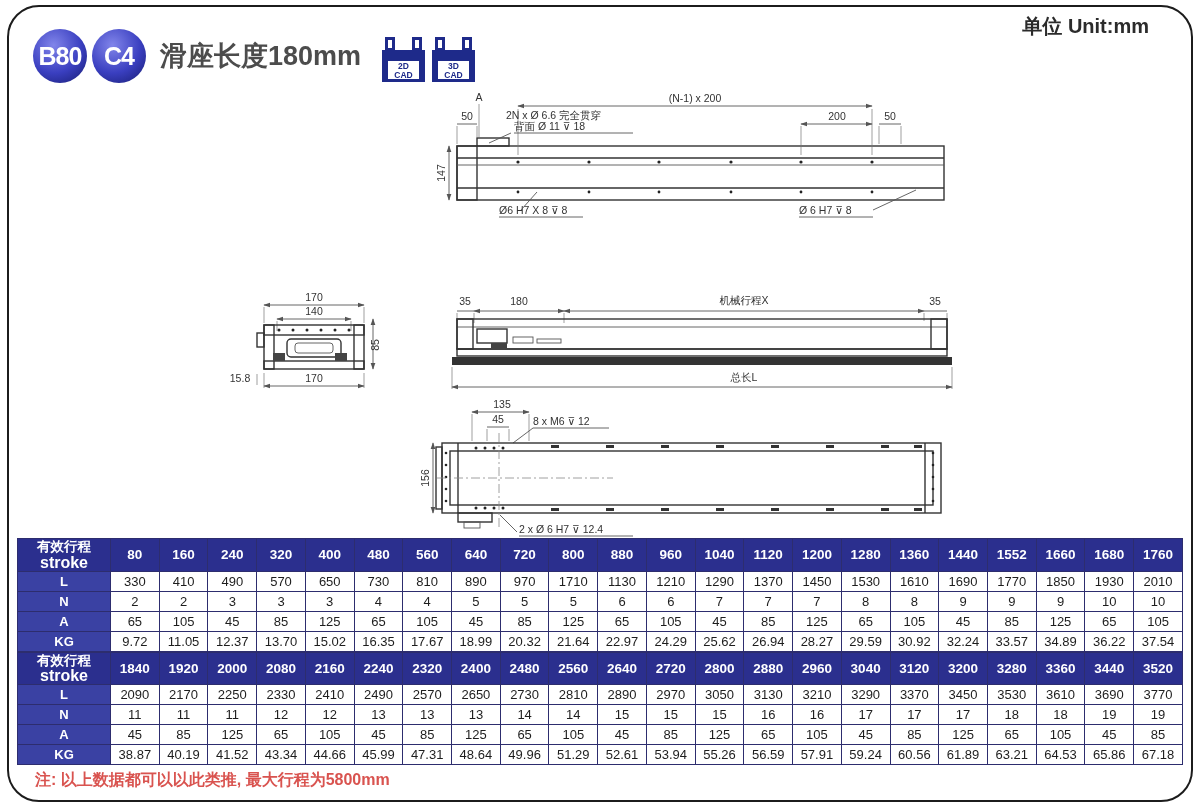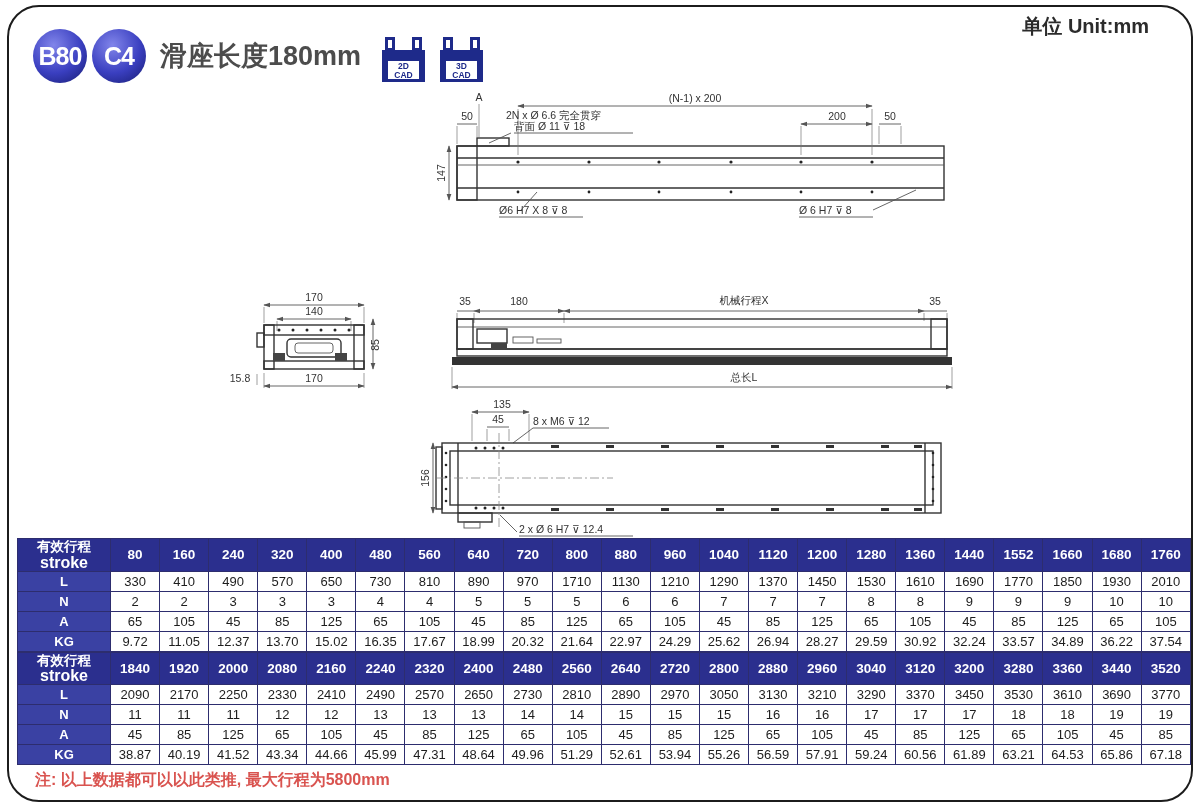--- a/index.html
+++ b/index.html
@@ -7,33 +7,33 @@
        -webkit-font-smoothing:antialiased;}
   .card{position:absolute;left:7px;top:5px;right:7px;bottom:7px;border:2px solid #1c1c1c;
         border-radius:32px;background:#fff;overflow:hidden;}
   
   .hdr{position:absolute;left:24px;top:22px;display:flex;align-items:center;}
   .badge{width:54px;height:54px;border-radius:50%;color:#fff;display:flex;align-items:center;
          justify-content:center;font-weight:bold;font-size:25px;letter-spacing:-1px;
          background:radial-gradient(circle at 38% 30%, #8185ea 0%, var(--badge-blue) 55%, #161b6e 100%);}
   .badge+.badge{margin-left:5px;}
   .subtitle{margin-left:14px;font-size:27px;color:#4c4c4c;font-weight:600;}
-  .cadrow{position:absolute;left:372px;top:30px;display:flex;gap:12px;}
+  .cadrow{position:absolute;left:372px;top:30px;display:flex;gap:4px;}
   .cadbtn{cursor:pointer;}
   .unit{position:absolute;right:42px;top:6px;font-size:20px;color:#2b2b2b;font-weight:600;}
   
   .drawings{position:absolute;left:12px;top:84px;}
   .body-line{fill:none;stroke:#333;stroke-width:1.4;}
   .thin{fill:none;stroke:#555;stroke-width:0.9;}
   .dim{stroke:#555;stroke-width:0.9;fill:none;}
   .ext{stroke:#777;stroke-width:0.7;}
   .cl{stroke:#888;stroke-width:0.8;stroke-dasharray:9 3 2 3;}
   .dtx{font-size:10.5px;fill:#333;}
   
-  .tables{position:absolute;left:8px;right:0;top:531px;}
+  .tables{position:absolute;left:8px;right:8px;top:531px;}
   table.spec{border-collapse:collapse;width:100%;table-layout:fixed;}
   .spec th,.spec td{border:1px solid #2d2d6e;text-align:center;overflow:hidden;white-space:nowrap;padding:0;}
   .spec th{background:var(--header-bg);color:#fff;font-size:13.5px;font-weight:700;height:31px;}
   .spec th.corner{width:92px;}
   .corner .cn{font-size:13.5px;line-height:1.15;font-weight:700;}
   .corner .en{font-size:16px;line-height:1;font-weight:700;}
   .spec td{background:#fff;color:#1d1d1d;font-size:13px;height:19px;}
   .spec td.rowlab{background:var(--label-bg);color:#fff;font-weight:600;}
   .note{position:absolute;left:26px;top:763px;font-size:16px;font-weight:700;color:var(--note-red);}
 </style>

